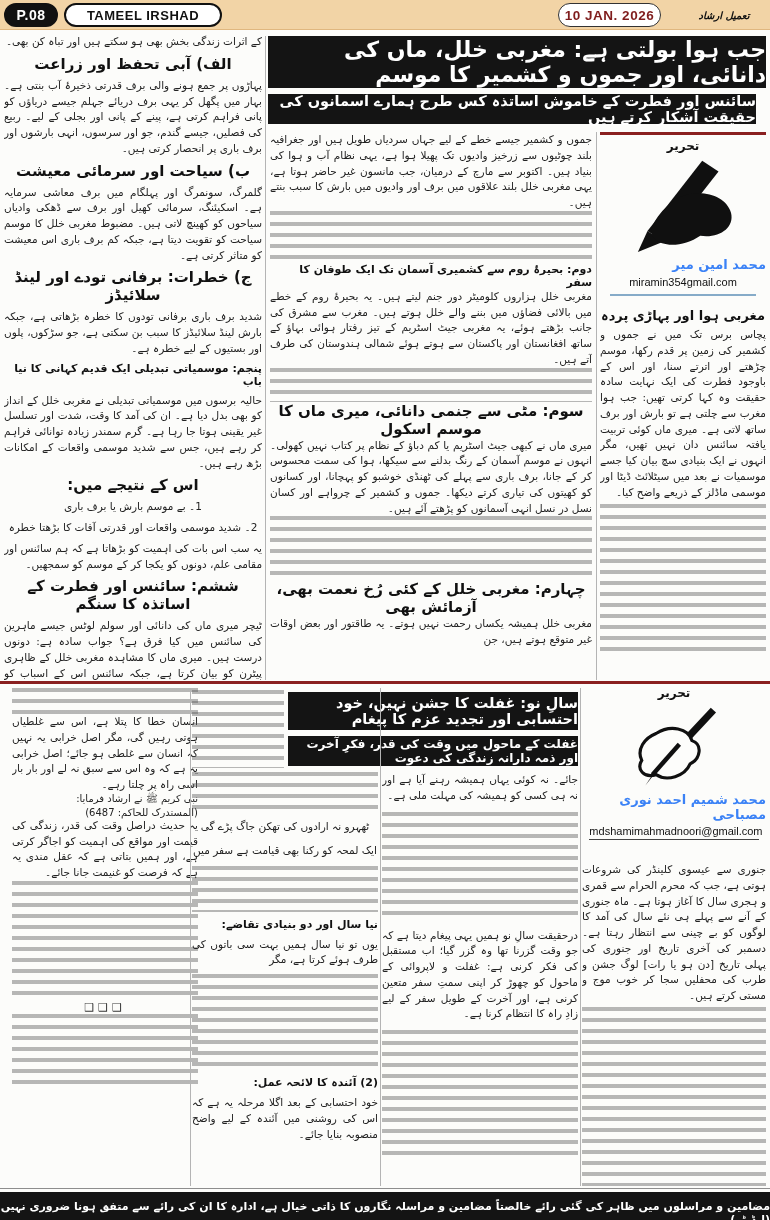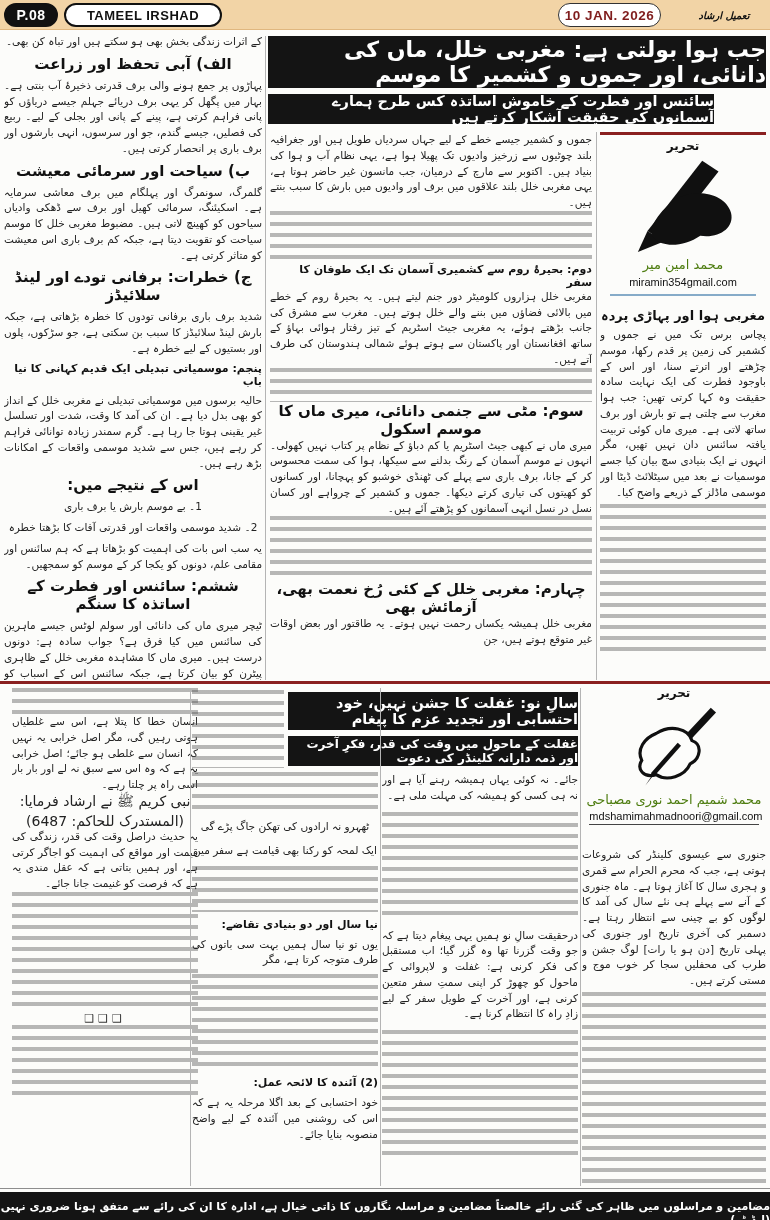--- a/index.html
+++ b/index.html
@@ -24,21 +24,21 @@
   .hU{direction:rtl;font-weight:bold;color:#111}
   .h-big{font-size:15px;text-align:center}
   .h-med{font-size:13px;text-align:center}
   .h-sml{font-size:11px;text-align:right}
   .gk{background:repeating-linear-gradient(to bottom,#565656 0 4px,transparent 4px 11px);opacity:.42}
   .endmark{direction:rtl;text-align:center;font-size:11px;letter-spacing:4px;color:#333}
 
   
   .bar{background:#141414;color:#fff;display:flex;align-items:center;justify-content:center;direction:rtl;font-weight:bold}
   .a1-head{left:268px;top:36px;width:498px;height:52px;font-size:22px}
-  .a1-sub{left:268px;top:94px;width:446px;height:30px;font-size:14.5px;font-weight:bold}
+  .a1-sub{left:268px;top:94px;width:488px;height:30px;font-size:14.5px;font-weight:bold}
   .a2-head{left:288px;top:692px;width:290px;height:38px;font-size:14.5px}
   .a2-sub{left:288px;top:736px;width:290px;height:30px;font-size:12px}
 
   
   .col{display:flex;flex-direction:column;overflow:hidden}
   .a1-left{left:4px;top:34px;width:258px;height:646px;gap:5px}
   .a1-mid{left:270px;top:132px;width:322px;height:548px;}
   .a1-right{left:600px;top:132px;width:166px;height:548px;gap:4px;align-items:stretch}
   .a2-col1{left:12px;top:688px;width:186px;height:498px;gap:0}
   .a2-col2top{left:192px;top:690px;width:92px;height:78px}
@@ -54,27 +54,27 @@
   .vr4{left:380px;top:688px;height:498px}
   .vr5{left:580px;top:688px;height:498px}
   .redline{left:0;top:681px;width:770px;height:3px;background:#8a2020}
   .grayline{left:0;top:1188px;width:770px;height:1px;background:#8d8d8d}
   .maroon-top{height:3px;background:#8a2020;width:100%}
   .blue-rule{height:2px;background:#86abc8;width:88%;margin:2px auto}
 
   
   .byline{direction:rtl;text-align:center;font-weight:bold;font-size:12px;color:#111}
   .penbox{display:flex;justify-content:center;align-items:center}
-  .author{direction:rtl;text-align:center;font-weight:normal;font-size:13px;color:#4d7c0f}
+  .author{direction:rtl;font-weight:bold;font-size:13px;color:#3b82f6}
   .email{direction:ltr;text-align:center;font-size:11px;color:#111;font-family:"Liberation Sans",sans-serif}
   .email.ul{border-bottom:1px solid #444;padding-bottom:2px;width:92%;margin:0 auto}
 
   
   .poetry{direction:rtl;text-align:center;font-size:10.5px;line-height:1.7;color:#222}
-  .qref{direction:rtl;text-align:center;font-size:14px;color:#222}
+  .qref{direction:rtl;font-size:10px;color:#222}
 
   
   .footer{left:0;top:1192px;width:770px;height:41px;background:#141414;color:#fff;
           display:flex;align-items:center;justify-content:center;direction:rtl;font-size:11px;font-weight:bold}
 </style>
 </head>
 <body>
 
 <div class="page">
 
@@ -139,42 +139,42 @@
     <p class="u">پچاس برس تک میں نے جموں و کشمیر کی زمین پر قدم رکھا، موسم چڑھتے اور اترتے سنا، اور اس کے باوجود فطرت کی ایک نہایت سادہ حقیقت وہ کہا کرتی تھیں: جب ہوا مغرب سے چلتی ہے تو بارش اور برف ساتھ لاتی ہے۔ میری ماں کوئی تربیت یافتہ سائنس دان نہیں تھیں، مگر انہوں نے ایک بنیادی سچ بیان کیا جسے موسمیات نے بعد میں سیٹلائٹ ڈیٹا اور موسمی ماڈلز کے ذریعے واضح کیا۔</p>
     <div class="gk" style="height:150px"></div>
   </div>
 
   <div class="abs vrule vr1"></div>
   <div class="abs vrule vr2"></div>
 
   <div class="abs redline"></div>
 
   <div class="abs bar a2-head">سالِ نو: غفلت کا جشن نہیں، خود احتسابی اور تجدید عزم کا پیغام</div>
-  <div class="abs bar a2-sub">غفلت کے ماحول میں وقت کی قدر، فکرِ آخرت اور ذمہ دارانہ کلینڈر کی دعوت</div>
+  <div class="abs bar a2-sub">غفلت کے ماحول میں وقت کی قدر، فکرِ آخرت اور ذمہ دارانہ زندگی کی دعوت</div>
 
   <div class="abs col a2-col1">
     <div class="gk" style="height:26px"></div>
     <p class="u">انسان خطا کا پتلا ہے، اس سے غلطیاں ہوتی رہیں گی، مگر اصل خرابی یہ نہیں کہ انسان سے غلطی ہو جائے؛ اصل خرابی یہ ہے کہ وہ اس سے سبق نہ لے اور بار بار اسی راہ پر چلتا رہے۔</p>
     <p class="qref">نبی کریم ﷺ نے ارشاد فرمایا:</p>
     <p class="qref">(المستدرک للحاکم: 6487)</p>
     <p class="u">یہ حدیث دراصل وقت کی قدر، زندگی کی قیمت اور مواقع کی اہمیت کو اجاگر کرتی ہے، اور ہمیں بتاتی ہے کہ عقل مندی یہ ہے کہ فرصت کو غنیمت جانا جائے۔</p>
     <div class="gk" style="height:120px"></div>
     <div class="endmark">❑❑❑</div>
     <div class="gk" style="height:70px"></div>
   </div>
 
   <div class="abs gk a2-col2top"></div>
 
   <div class="abs col a2-col2">
     <div class="gk" style="height:40px"></div>
     <p class="poetry">ٹھہرو نہ ارادوں کی تھکن جاگ پڑے گی</p>
     <p class="poetry">ایک لمحہ کو رکنا بھی قیامت ہے سفر میں</p>
     <div class="gk" style="height:46px"></div>
     <h4 class="hU h-sml">نیا سال اور دو بنیادی تقاضے:</h4>
-    <p class="u">یوں تو نیا سال ہمیں بہت سی باتوں کی طرف متوجہ کرتا ہے، مگر</p>
+    <p class="u">یوں تو نیا سال ہمیں بہت سی باتوں کی طرف ہوئے کرتا ہے، مگر</p>
     <div class="gk" style="height:96px"></div>
     <h4 class="hU h-sml">(2) آئندہ کا لائحہ عمل:</h4>
     <p class="u">خود احتسابی کے بعد اگلا مرحلہ یہ ہے کہ اس کی روشنی میں آئندہ کے لیے واضح منصوبہ بنایا جائے۔</p>
   </div>
 
   <div class="abs col a2-col3">
     <p class="u">جائے۔ نہ کوئی یہاں ہمیشہ رہنے آیا ہے اور نہ ہی کسی کو ہمیشہ کی مہلت ملی ہے۔</p>
     <div class="gk" style="height:108px"></div>
     <p class="u">درحقیقت سالِ نو ہمیں یہی پیغام دیتا ہے کہ جو وقت گزرنا تھا وہ گزر گیا؛ اب مستقبل کی فکر کرنی ہے: غفلت و لاپروائی کے ماحول کو چھوڑ کر اپنی سمتِ سفر متعین کرنی ہے، اور آخرت کے طویل سفر کے لیے زادِ راہ کا انتظام کرنا ہے۔</p>
     <div class="gk" style="height:130px"></div>

